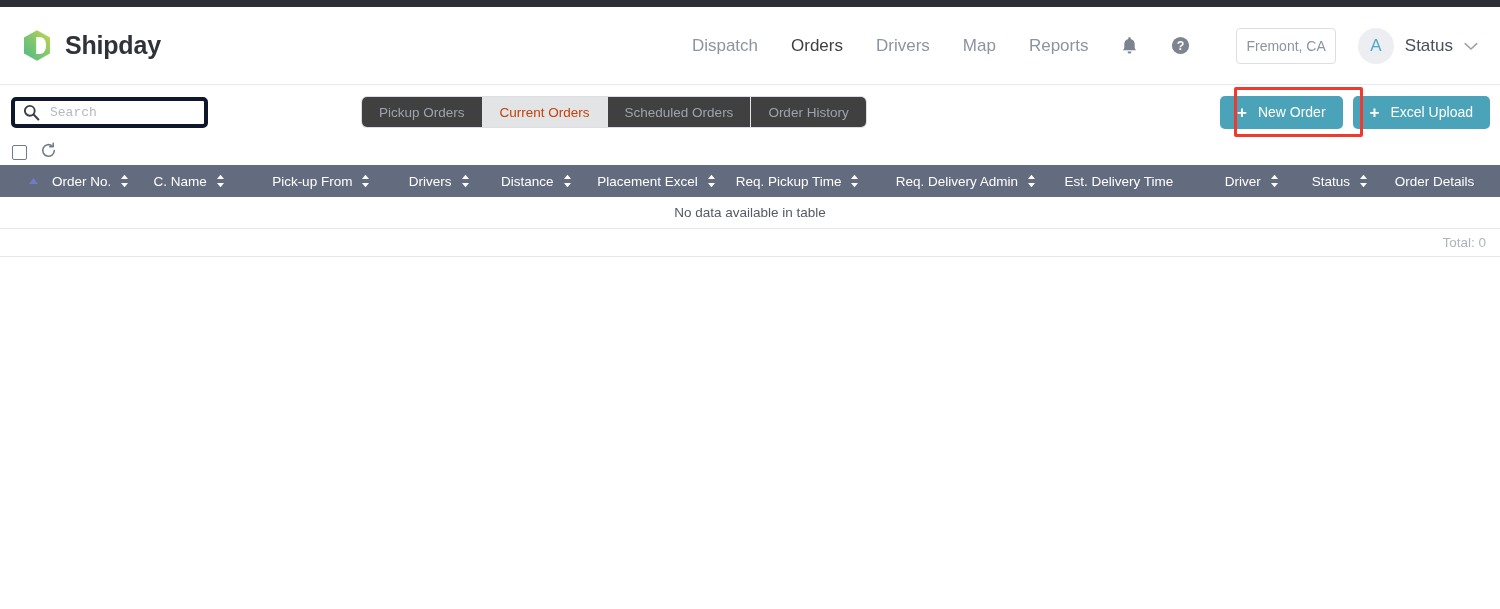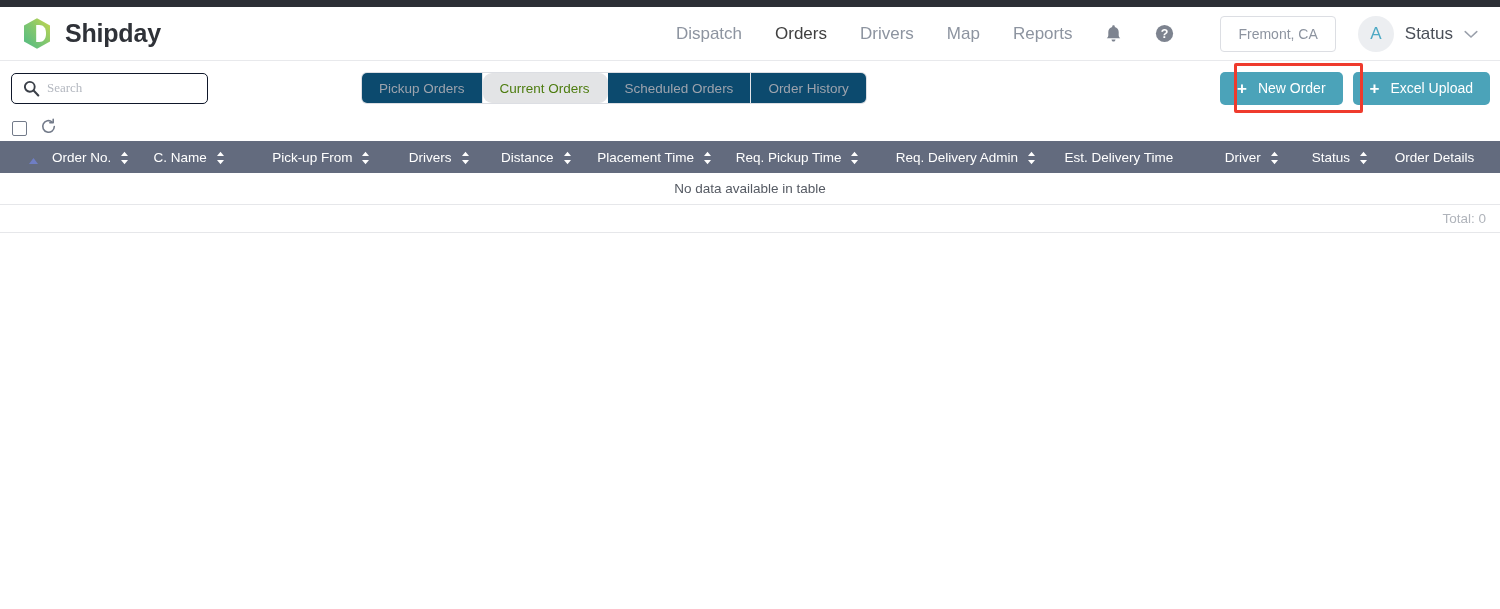--- a/index.html
+++ b/index.html
@@ -12,21 +12,21 @@
 
   
   .top-strip {
     height: 7px;
     background: #2c2f35;
     width: 100%;
   }
 
   
   .header {
-    height: 54px;
+    height: 78px;
     background: #ffffff;
     display: flex;
     align-items: center;
     padding: 0 22px 0 22px;
     border-bottom: 1px solid #e8e9ec;
     position: relative;
   }
   .brand {
     display: flex;
     align-items: center;
@@ -65,21 +65,21 @@
 
   .header-right {
     display: flex;
     align-items: center;
     gap: 22px;
     margin-left: 46px;
   }
   .loc-box {
     border: 1px solid #dcdee3;
     border-radius: 4px;
-    padding: 9px 17px;
+    padding: 9px 9px;
     font-size: 14px;
     color: #8d94a0;
     white-space: nowrap;
     cursor: pointer;
   }
   .user-area {
     display: flex;
     align-items: center;
     gap: 11px;
     cursor: pointer;
@@ -107,26 +107,26 @@
     padding: 0 10px 0 11px;
     position: relative;
   }
   .search-wrap {
     position: relative;
     width: 197px;
   }
   .search-input {
     width: 197px;
     height: 31px;
-    border: 1px solid #0f172a;
+    border: 4px solid #0f172a;
     border-radius: 5px;
     padding: 0 8px 0 35px;
     font-size: 13px;
     color: #555;
-    font-family: Liberation Serif, serif;
+    font-family: Liberation Mono, monospace;
     outline: none;
   }
   .search-input::placeholder { color: #b4b8c0; }
   .search-icon-pos {
     position: absolute;
     left: 12px; top: 7px;
     pointer-events: none;
   }
 
   .tabs {
@@ -136,30 +136,29 @@
     overflow: hidden;
     box-shadow: 0 0 0 1px #dcdee3;
   }
   .tab {
     padding: 0 17px;
     height: 30px;
     display: flex;
     align-items: center;
     font-size: 13.5px;
     color: #9da3ad;
-    background: #0c4a6e;
+    background: #404040;
     border-right: 1px solid #e3e5e9;
     cursor: pointer;
     white-space: nowrap;
   }
   .tab:last-child { border-right: none; }
   .tab.active, .tab.hover {
     background: #e3e4e6;
-    color: #4d7c0f;
-    border-radius: 9px;
+    color: #c2410c;
   }
 
   .btn-group {
     display: flex;
     align-items: center;
     gap: 10px;
     margin-left: auto;
   }
   .btn {
     background: #4ba3b9;
@@ -216,21 +215,21 @@
     color: #ffffff;
     font-size: 13.5px;
     font-weight: normal;
     height: 32px;
     text-align: left;
     padding: 0;
     white-space: nowrap;
   }
   .th-inner {
     display: flex;
-    align-items: flex-end;
+    align-items: center;
     gap: 9px;
     padding: 0 4px;
   }
   .sort-ico {
     display: inline-block;
     line-height: 0;
     flex-shrink: 0;
     cursor: pointer;
   }
   .asc-marker {
@@ -440,21 +439,21 @@
               <svg width="9" height="14" viewBox="0 0 9 14">
                   <path d="M4.5 0.8 L8 5 L1 5 Z" fill="#ffffff"></path>
                   <path d="M4.5 13.2 L8 9 L1 9 Z" fill="#ffffff"></path>
                 </svg>
             </span>
           </div>
         </th>
 
         <th>
           <div class="th-inner" style="padding-left:13px">
-            <span>Placement Time</span>
+            <span>Placement Excel</span>
             <span class="sort-ico">
               <svg width="9" height="14" viewBox="0 0 9 14">
                   <path d="M4.5 0.8 L8 5 L1 5 Z" fill="#ffffff"></path>
                   <path d="M4.5 13.2 L8 9 L1 9 Z" fill="#ffffff"></path>
                 </svg>
             </span>
           </div>
         </th>
 
         <th>

